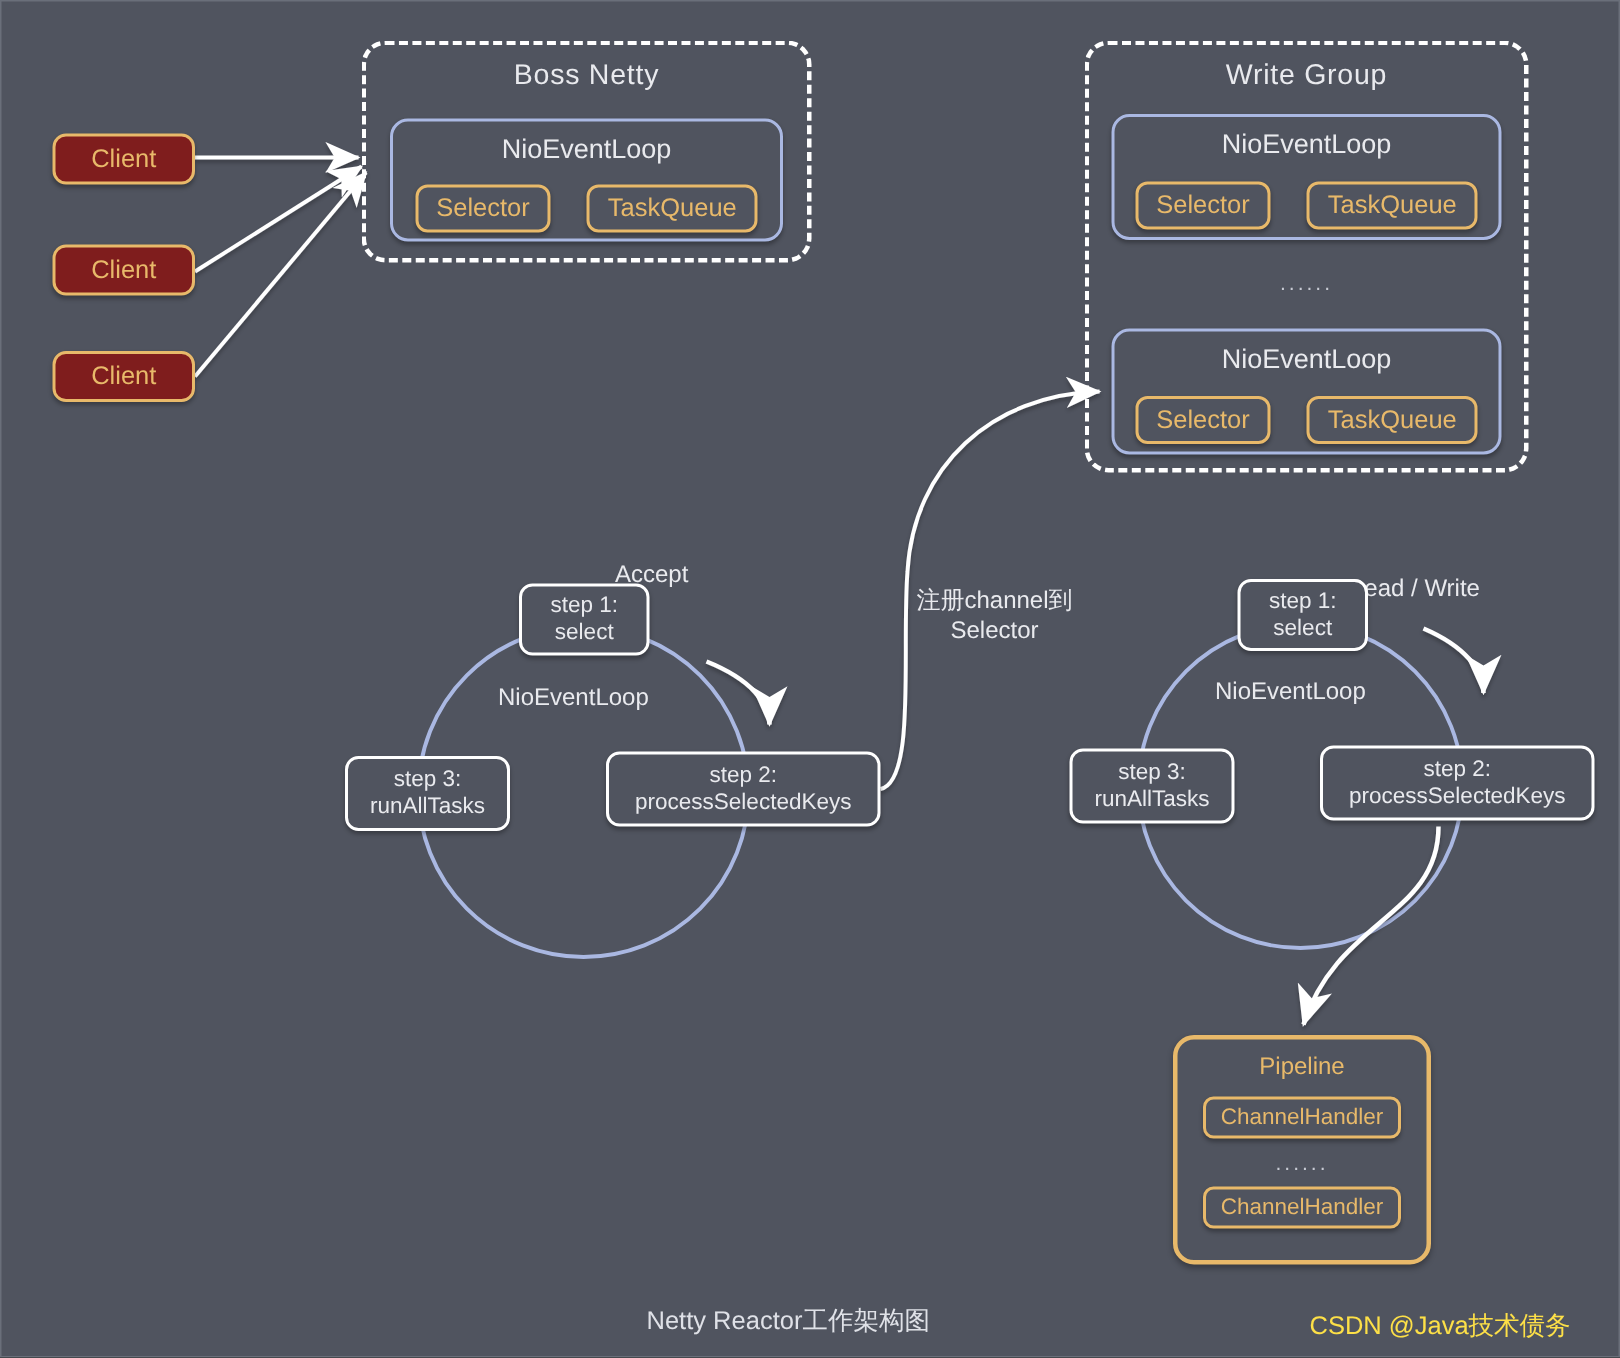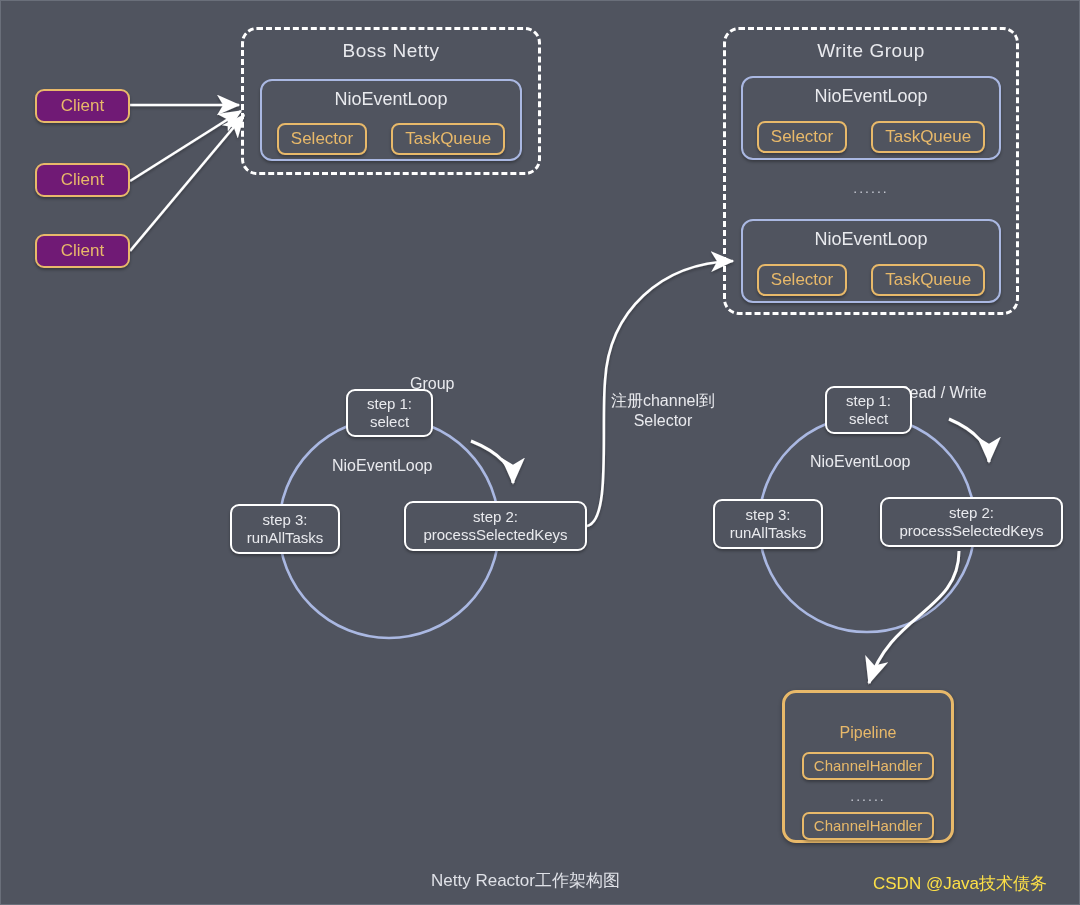--- a/index.html
+++ b/index.html
@@ -76,21 +76,21 @@
     font-size: 17px;
     padding: 4px 12px;
     box-shadow: 0 2px 3px rgba(0,0,0,0.30);
     white-space: nowrap;
   }
 
   .client-box {
     border: 2px solid #e8b96a;
     border-radius: 9px;
     color: #e8b96a;
-    background: #701a75;
+    background: #7f1d1d;
     font-size: 17px;
     box-shadow: 0 2px 3px rgba(0,0,0,0.30);
   }
 
   .step-box {
     border: 2px solid #ffffff;
     border-radius: 9px;
     color: #e9eaee;
     background: #50545f;
     font-size: 15px;
@@ -111,21 +111,21 @@
     font-size: 16px;
     text-align: center;
     white-space: pre-line;
     line-height: 1.25;
   }
 
   .pipeline-box {
     border: 3px solid #e8b96a;
     border-radius: 14px;
     background: #50545f;
-    justify-content: flex-end;
+    justify-content: flex-start;
     padding-top: 10px;
     box-shadow: 0 2px 4px rgba(0,0,0,0.32);
   }
   .pipeline-title {
     color: #e8b96a;
     font-size: 16px;
   }
   .handler {
     border: 2px solid #e8b96a;
     border-radius: 7px;
@@ -230,21 +230,21 @@
   </div>
   <div class="node nel-box" style="left:740px; top:218px; width:260px; height:84px;">
     <span class="nel-title">NioEventLoop</span>
     <div class="nel-row" style="top:43px;">
       <span class="pill">Selector</span>
       <span class="pill">TaskQueue</span>
     </div>
   </div>
 
   <div class="edge-label" style="left:409px; top:353px;">
-    <span>Group</span>
+    <span>Accept</span>
   </div>
   <div class="node step-box" style="left:345px; top:388px; width:87px; height:48px;">
     <span>step 1:</span>
     <span>select</span>
   </div>
   <div class="loop-label" style="left:331px; top:456px;">
     <span>NioEventLoop</span>
   </div>
   <div class="node step-box" style="left:403px; top:500px; width:183px; height:50px;">
     <span>step 2:</span>

